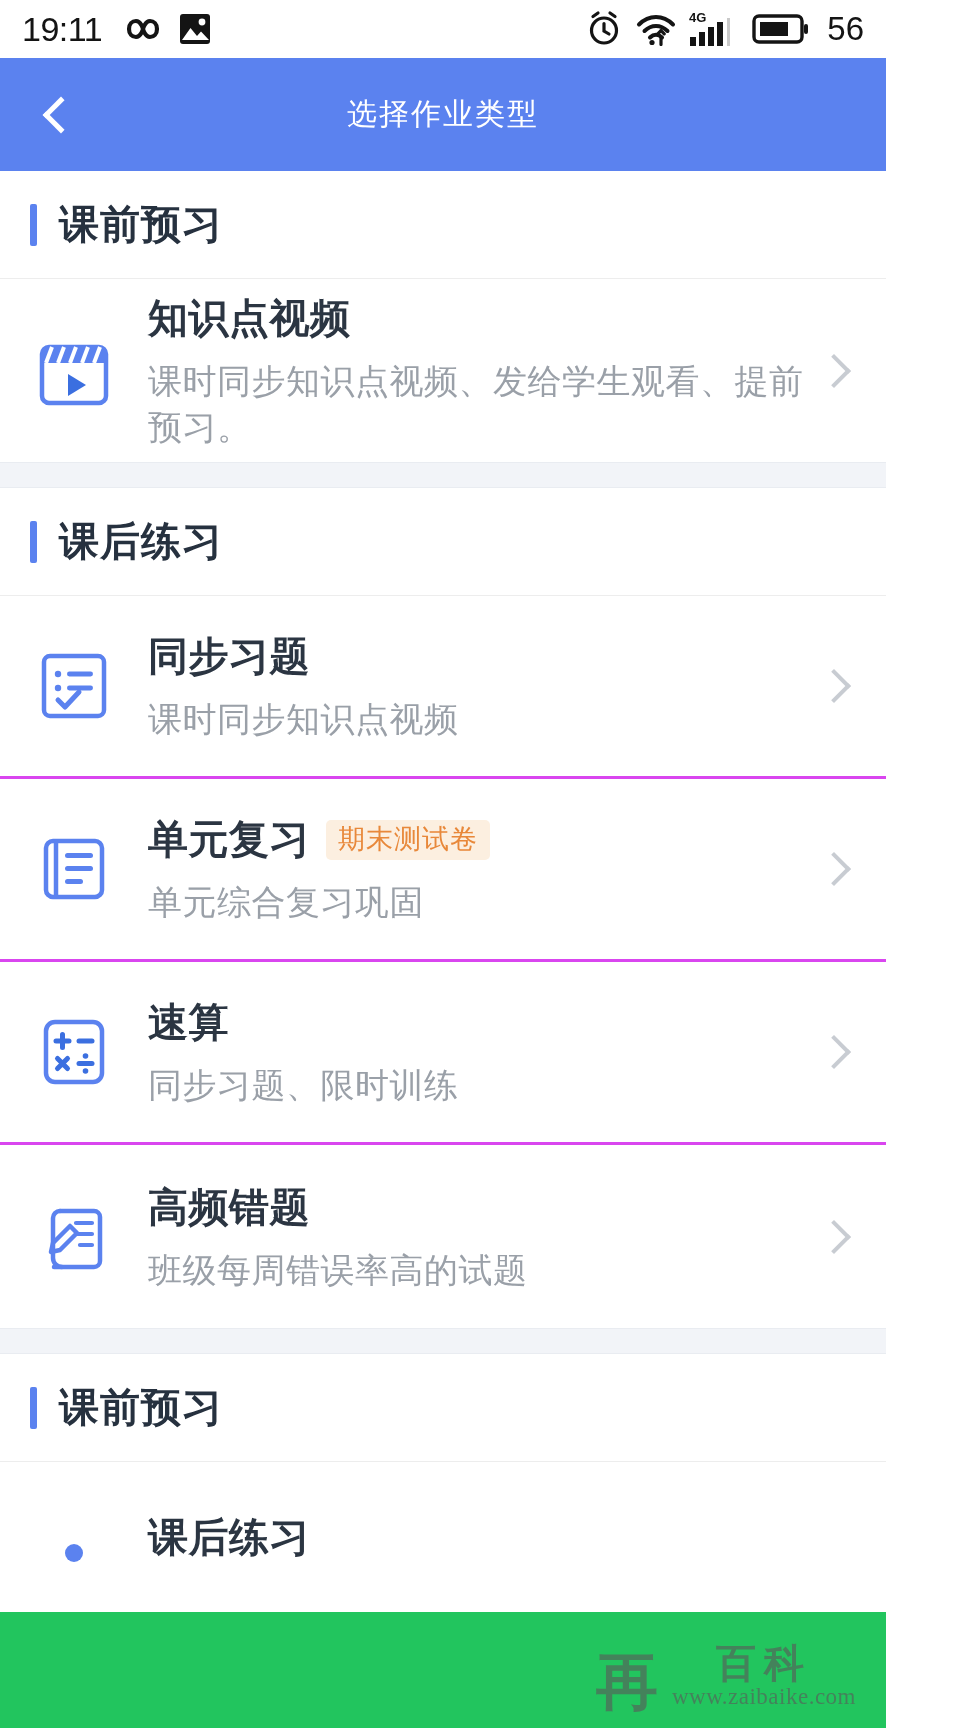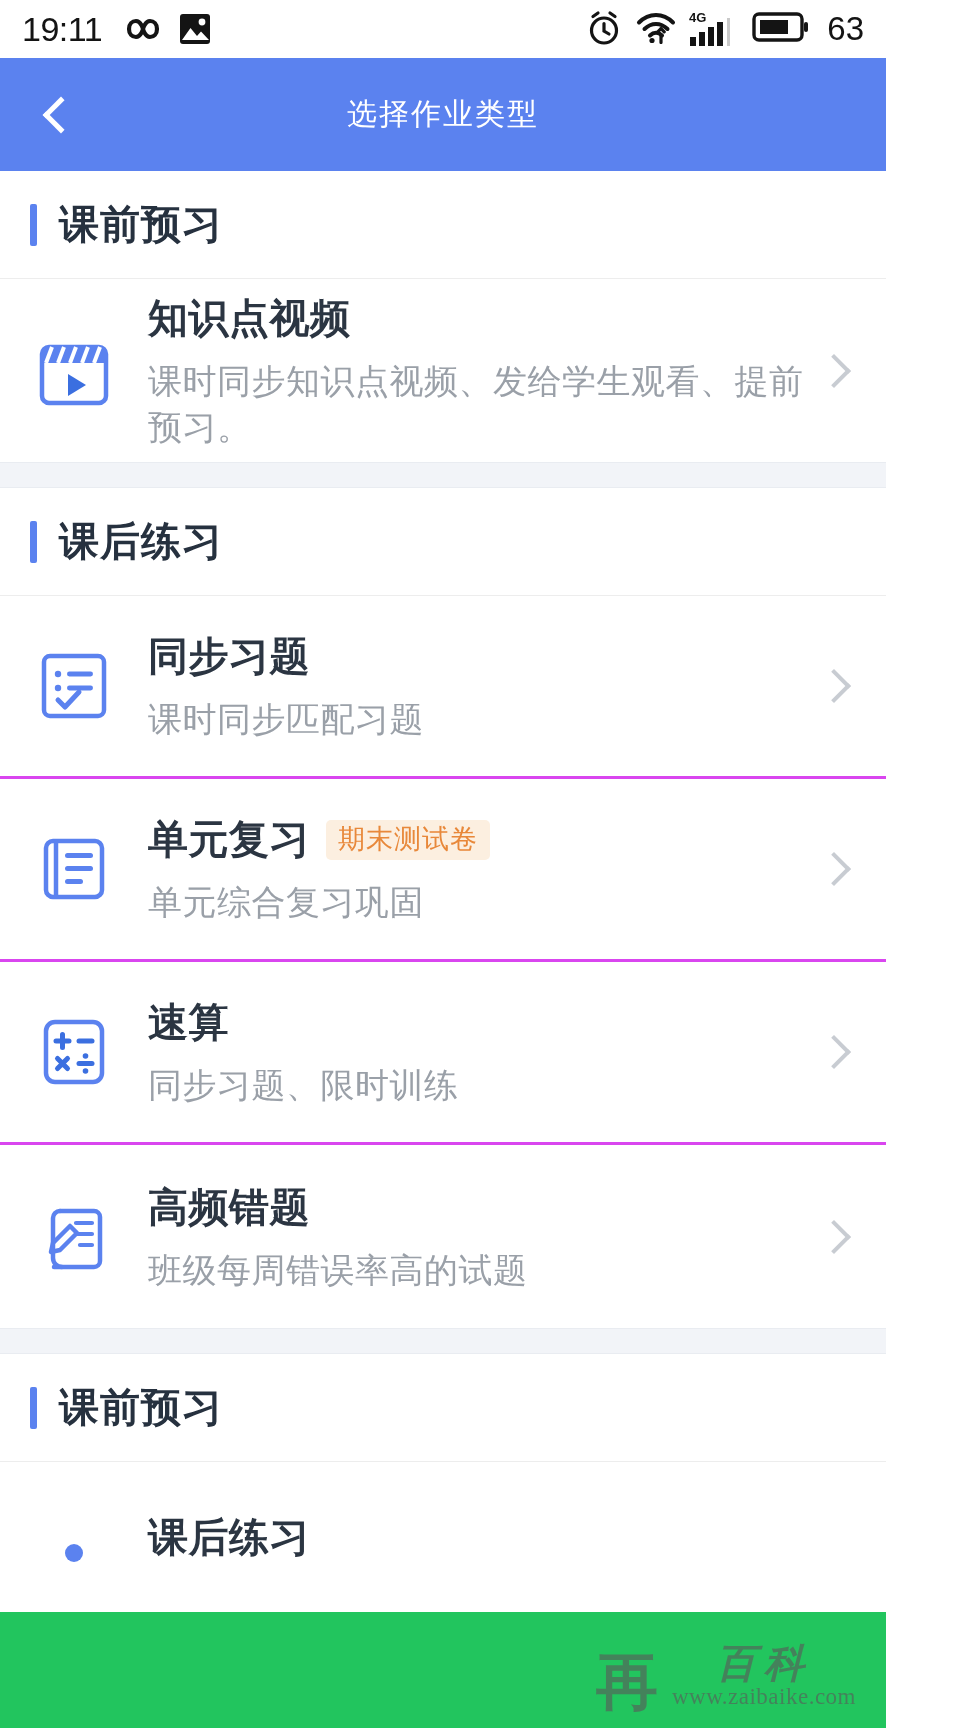--- a/index.html
+++ b/index.html
@@ -11,21 +11,21 @@
   }
   .phone { position: relative; width: 886px; height: 1728px; background: #22c55e; }
 
   
   .statusbar {
     height: 58px; background: #ffffff; display: flex; align-items: center;
     padding: 0 22px; justify-content: space-between;
   }
   .sb-left { display: flex; align-items: center; gap: 16px; }
   .sb-time { font-size: 34px; font-weight: 500; color: #141414; letter-spacing: -0.5px; }
-  .sb-right { display: flex; align-items: flex-start; gap: 13px; }
+  .sb-right { display: flex; align-items: center; gap: 13px; }
   .sb-batt-num { font-size: 33px; font-weight: 500; color: #141414; margin-left: 4px; }
   .icon-sq { display: block; }
 
   
   .header {
     height: 113px; background: #5b82ef; display: flex; align-items: center;
     position: relative;
   }
   .back-btn {
     position: absolute; left: 22px; top: 0; height: 113px; width: 70px;
@@ -71,21 +71,21 @@
 
   .row.compact { min-height: 150px; }
 
   
   .watermark {
     position: absolute; right: 30px; bottom: 18px; display: flex; align-items: flex-end; gap: 14px;
     opacity: 0.62; pointer-events: none;
   }
   .wm-zi { font-size: 62px; color: #5a5a5a; font-weight: 700; font-family: "DejaVu Sans", sans-serif; line-height: 0.9; }
   .wm-right { display: flex; flex-direction: column; align-items: center; }
-  .wm-bk { font-size: 40px; color: #5a5a5a; font-weight: 700; letter-spacing: 8px; line-height: 1.05; font-style: italic; }
+  .wm-bk { font-size: 40px; color: #5a5a5a; font-weight: 700; letter-spacing: 8px; line-height: 1.05; }
   .wm-url { font-size: 23px; color: #5a5a5a; font-family: "Liberation Serif", serif; letter-spacing: 0.5px; }
 </style>
 </head>
 <body>
 
 <div class="phone">
 
   <div class="statusbar">
     <div class="sb-left">
       <span class="sb-time">19:11</span>
@@ -129,21 +129,21 @@
           <rect x="38" y="8" width="3" height="28" fill="#c9c9c9"></rect>
         </svg>
       </span>
       <span>
         <svg class="icon-sq" width="58" height="34" viewBox="0 0 58 34">
           <rect x="2" y="4" width="48" height="26" rx="5" fill="none" stroke="#141414" stroke-width="3.4"></rect>
           <rect x="8" y="10" width="28" height="14" fill="#141414"></rect>
           <rect x="52" y="12" width="4" height="10" rx="2" fill="#141414"></rect>
         </svg>
       </span>
-      <span class="sb-batt-num">63</span>
+      <span class="sb-batt-num">56</span>
     </div>
   </div>
 
   <div class="header">
     <div class="back-btn">
       <span class="back-chev"></span>
     </div>
     <div class="header-title">选择作业类型</div>
   </div>
 
@@ -188,21 +188,21 @@
           <circle cx="28" cy="46" r="3.2" fill="#5b82ef"></circle>
           <rect x="37" y="29.6" width="26" height="4.8" rx="2.4" fill="#5b82ef"></rect>
           <rect x="37" y="43.6" width="26" height="4.8" rx="2.4" fill="#5b82ef"></rect>
           <path d="M28 58l7 7 14-15" fill="none" stroke="#5b82ef" stroke-width="5" stroke-linecap="round" stroke-linejoin="round"></path>
         </svg>
       </div>
       <div class="row-body">
         <div class="row-titleline">
           <span class="row-title">同步习题</span>
         </div>
-        <span class="row-sub">课时同步匹配习题</span>
+        <span class="row-sub">课时同步知识点视频</span>
       </div>
       <span class="chev"></span>
     </div>
 
     <div class="row">
       <div class="row-icon">
         <svg width="88" height="88" viewBox="0 0 88 88">
           <rect x="16" y="16" width="56" height="56" rx="7" fill="none" stroke="#5b82ef" stroke-width="4.5"></rect>
           <path d="M26 16v56" stroke="#5b82ef" stroke-width="4.5"></path>
           <rect x="35" y="28" width="28" height="5" rx="2.5" fill="#5b82ef"></rect>

